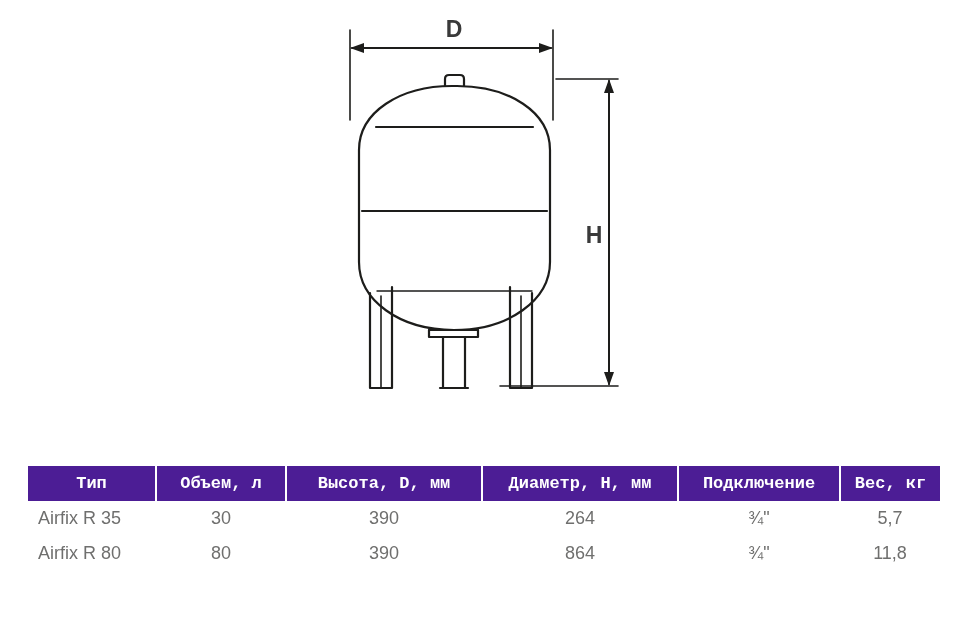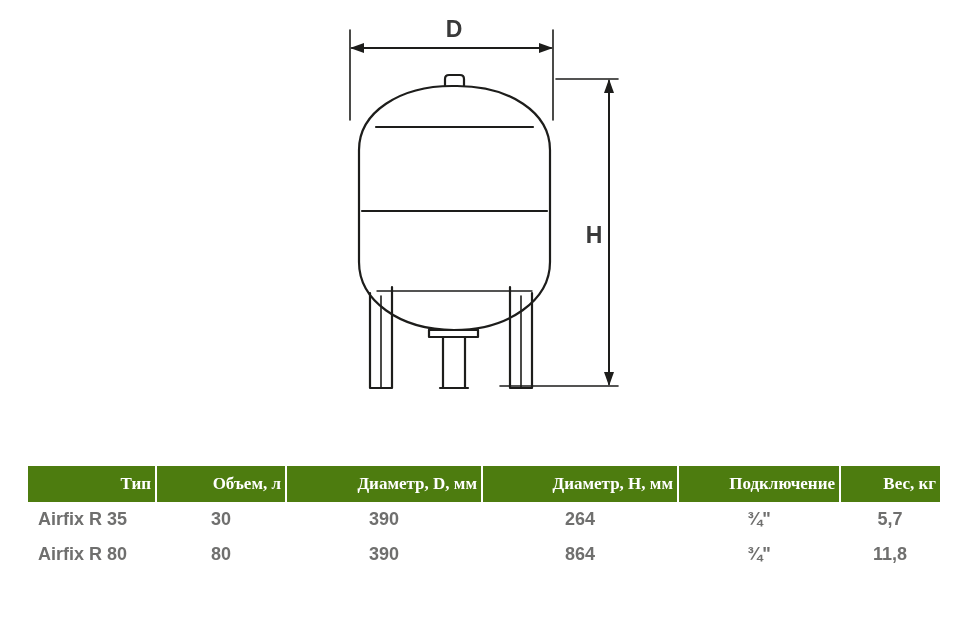--- a/index.html
+++ b/index.html
@@ -33,40 +33,40 @@
   }
   #spec-table {
     position: absolute;
     left: 28px;
     top: 466px;
     width: 912px;
     border-collapse: collapse;
     table-layout: fixed;
   }
   #spec-table thead th {
-    background: #4d7c0f;
+    background: #4c1d95;
     color: #ffffff;
     font-size: 17px;
     font-weight: bold;
     padding: 8px 4px;
-    text-align: right;
+    text-align: center;
     border-right: 2px solid #ffffff;
-    font-family: Liberation Serif, serif;
+    font-family: Liberation Mono, monospace;
   }
   #spec-table thead th:last-child {
     border-right: none;
     margin-left: 46px;
   }
   #spec-table tbody td {
     font-size: 18px;
     color: #6f6f6e;
     padding: 7px 4px;
     text-align: center;
     font-family: "Liberation Sans", sans-serif;
-    font-weight: bold;
+    font-weight: normal;
   }
   #spec-table tbody td.type-cell {
     text-align: left;
     padding-left: 10px;
   }
   .col-type { width: 128px; }
   .col-vol { width: 130px; }
   .col-dia { width: 196px; }
   .col-hei { width: 196px; }
   .col-con { width: 162px; }
@@ -150,21 +150,21 @@
       <col class="col-vol">
       <col class="col-dia">
     <col class="col-hei">
       <col class="col-con">
       <col class="col-wei">
   </colgroup>
   <thead>
     <tr>
       <th>Тип</th>
       <th>Объем, л</th>
-      <th>Диаметр, D, мм</th>
+      <th>Высота, D, мм</th>
       <th>Диаметр, H, мм</th>
       <th>Подключение</th>
       <th>Вес, кг</th>
     </tr>
   </thead>
   <tbody>
     <tr>
       <td class="type-cell">Airfix R 35</td>
       <td>30</td>
       <td>390</td>

